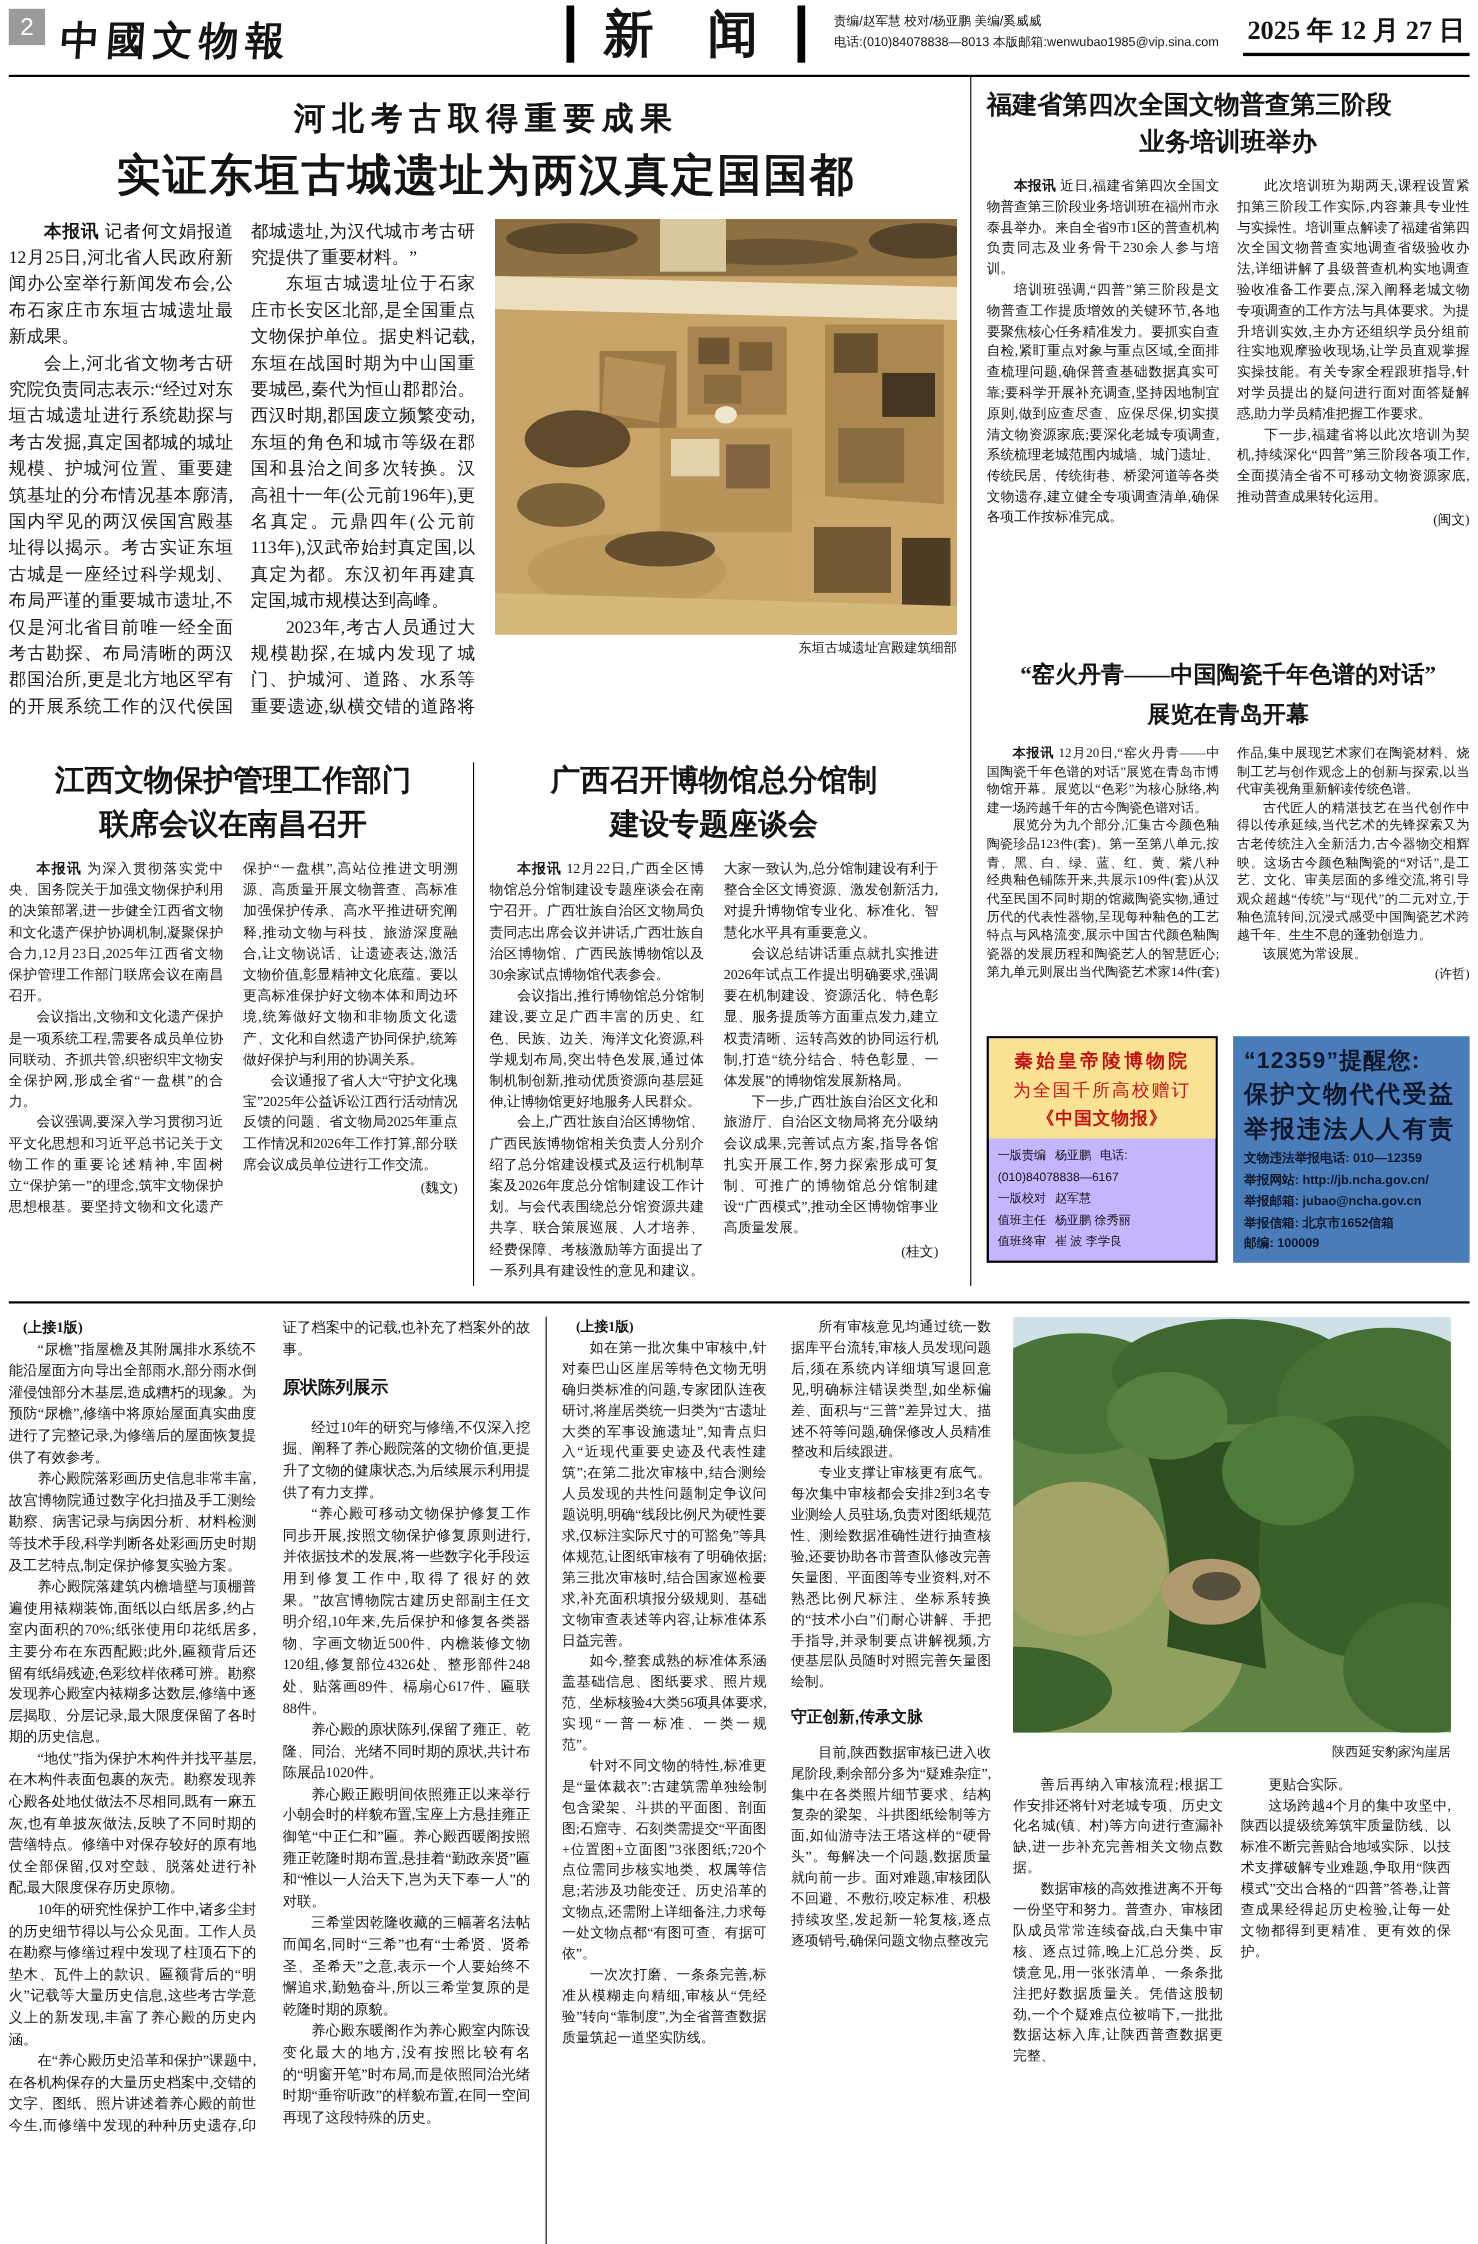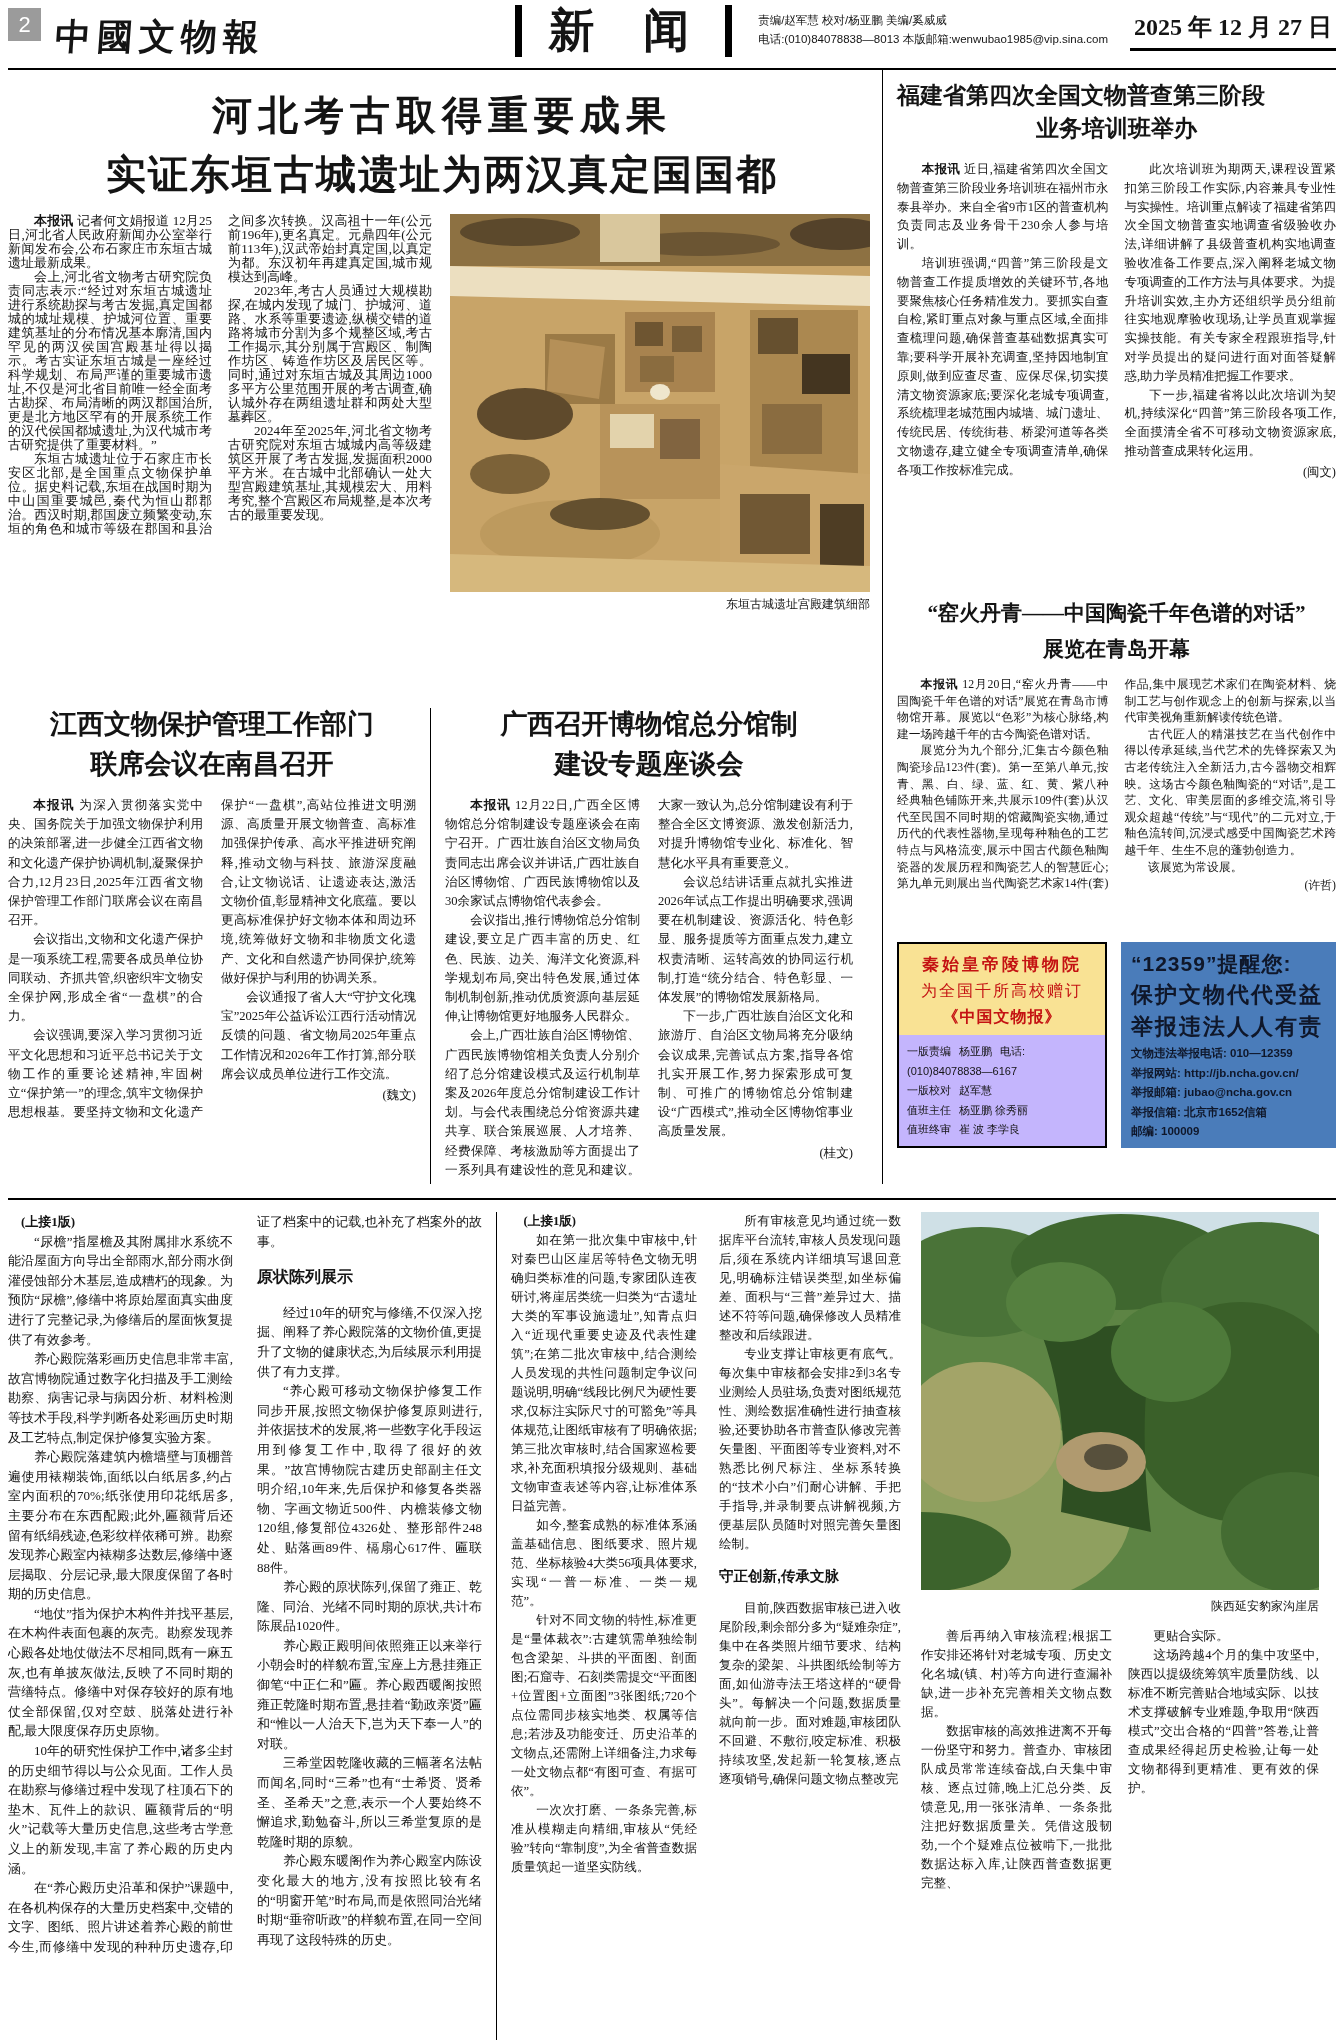--- a/index.html
+++ b/index.html
@@ -19,24 +19,24 @@
   p{margin:0;text-indent:2em;text-align:justify;}
   .byline{text-align:right;text-indent:0;margin-top:2px;}
   .caption{text-align:right;font-size:12px;padding-top:4px;}
   .subhead{font-weight:bold;font-family:"Liberation Sans",sans-serif;font-size:16px;margin:16px 0;text-indent:0;}
   .cont-marker{font-weight:bold;text-indent:1em;}
   .vrule{width:1px;background:#000;}
   
   .topband{display:flex;}
   .left-zone{width:868px;}
   .right-zone{flex:1;padding-left:14px;}
-  .main-head1{font-size:40px;font-weight:bold;text-align:center;margin:18px 0 4px;letter-spacing:6px;}
+  .main-head1{font-size:29px;font-weight:bold;text-align:center;margin:18px 0 4px;letter-spacing:6px;}
   .main-head2{font-size:40px;font-weight:bold;text-align:center;margin:0 0 6px;letter-spacing:2px;}
   .main-body{display:flex;gap:18px;margin-top:12px;}
-  .main-text{width:424px;height:468px;column-count:2;column-gap:16px;font-size:13px;line-height:14px;overflow:hidden;}
+  .main-text{width:424px;height:468px;column-count:2;column-gap:16px;font-size:16px;line-height:24px;overflow:hidden;}
   .main-photo{width:420px;}
   .main-photo svg{display:block;}
   .sub-row{display:flex;margin-top:20px;}
   .sub-art{width:408px;}
   .sub-art h2{font-size:27px;font-weight:bold;text-align:center;margin:4px 0;line-height:36px;}
   .sub-body{height:388px;column-count:2;column-gap:18px;font-size:12.6px;line-height:19.2px;overflow:hidden;margin-top:14px;}
   .sub-sep{margin:6px 14px 0;}
   .zone-sep{margin-left:6px;}
   
   .rz-head{font-size:23px;font-weight:bold;text-align:left;margin:10px 0 2px;line-height:31px;}

